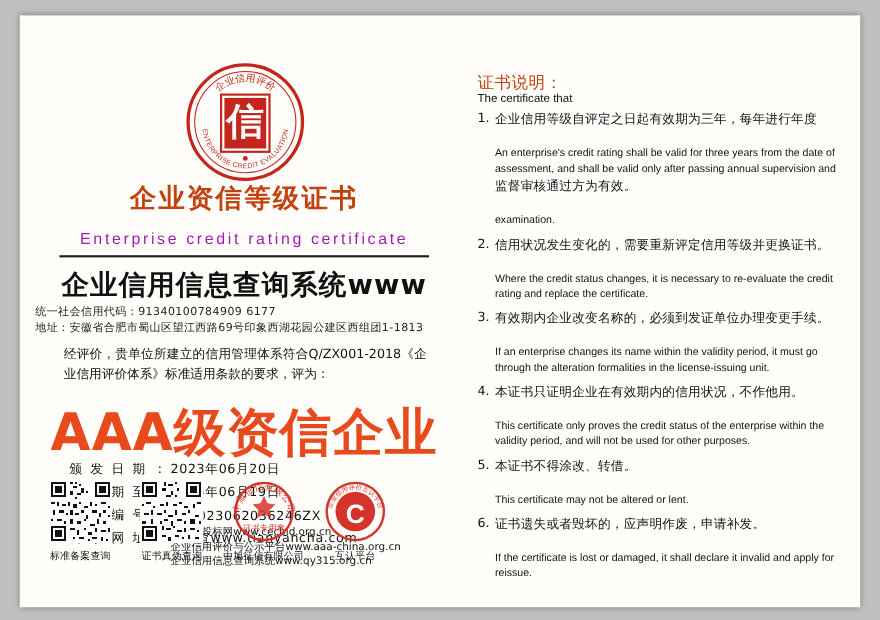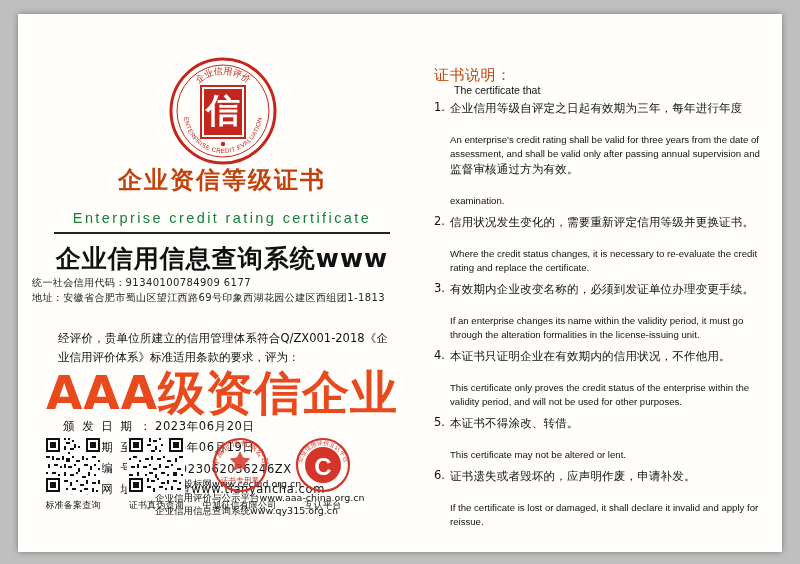--- a/index.html
+++ b/index.html
@@ -25,21 +25,21 @@
   .seal svg{display:block;}
   .title-cn{
     position:absolute;left:24px;top:150px;width:360px;
     text-align:center;
     font-size:24px;font-weight:bold;color:#c2410c;
     letter-spacing:2px;
     font-family:"DejaVu Sans","Liberation Sans",sans-serif;
   }
   .title-en{
     position:absolute;left:24px;top:196px;width:360px;
-    text-align:center;font-size:14.5px;color:#15803d;
+    text-align:center;font-size:14.5px;color:#a21caf;
     letter-spacing:2.4px;font-weight:500;
   }
   .rule-line{
     position:absolute;left:36px;top:218px;width:336px;height:2px;background:#222;
   }
   .company{
     position:absolute;left:14px;top:228px;width:380px;
     text-align:center;font-size:25px;font-weight:bold;color:#111;
     letter-spacing:1px;
     font-family:"DejaVu Sans","Liberation Sans",sans-serif;
@@ -51,21 +51,20 @@
   }
   .addr-line{
     position:absolute;left:14px;top:277px;width:380px;text-align:left;
     font-size:10px;color:#222;letter-spacing:.4px;
     font-family:"DejaVu Sans","Liberation Sans",sans-serif;
   }
   .body-text{
     position:absolute;left:40px;top:298px;width:330px;
     font-size:11.5px;line-height:19px;color:#111;text-align:justify;
     font-family:"DejaVu Sans","Liberation Sans",sans-serif;
-    margin-top:17px;
   }
   .grade{
     position:absolute;left:14px;top:348px;width:380px;text-align:center;
     font-size:47px;font-weight:bold;color:#e8491d;letter-spacing:1px;
     font-family:"DejaVu Sans","Liberation Sans",sans-serif;
   }
   .meta{
     position:absolute;left:45px;top:405px;width:330px;
     font-size:11.5px;color:#111;
     font-family:"DejaVu Sans","Liberation Sans",sans-serif;
@@ -80,21 +79,21 @@
   }
   
   .right{
     position:absolute;left:402px;top:0;width:362px;height:538px;
   }
   .notes-head{
     position:absolute;left:14px;top:52px;font-size:15px;color:#c2410c;
     font-family:Liberation Serif, serif;letter-spacing:.5px;
   }
   .notes-head-en{
-    position:absolute;left:14px;top:70px;font-size:10.5px;color:#111;margin-left:20px;
+    position:absolute;left:14px;top:70px;font-size:10.5px;color:#111;
   }
   .notes{
     position:absolute;left:14px;top:86px;width:340px;
   }
   .note{margin-bottom:6px;display:flex;}
   .note .num{width:16px;flex:none;font-size:11.5px;color:#111;
     font-family:"DejaVu Sans","Liberation Sans",sans-serif;}
   .note .txt{flex:1;}
   .note .cn{font-size:11.5px;line-height:17px;color:#111;letter-spacing:.2px;
     font-family:"DejaVu Sans","Liberation Sans",sans-serif;}

